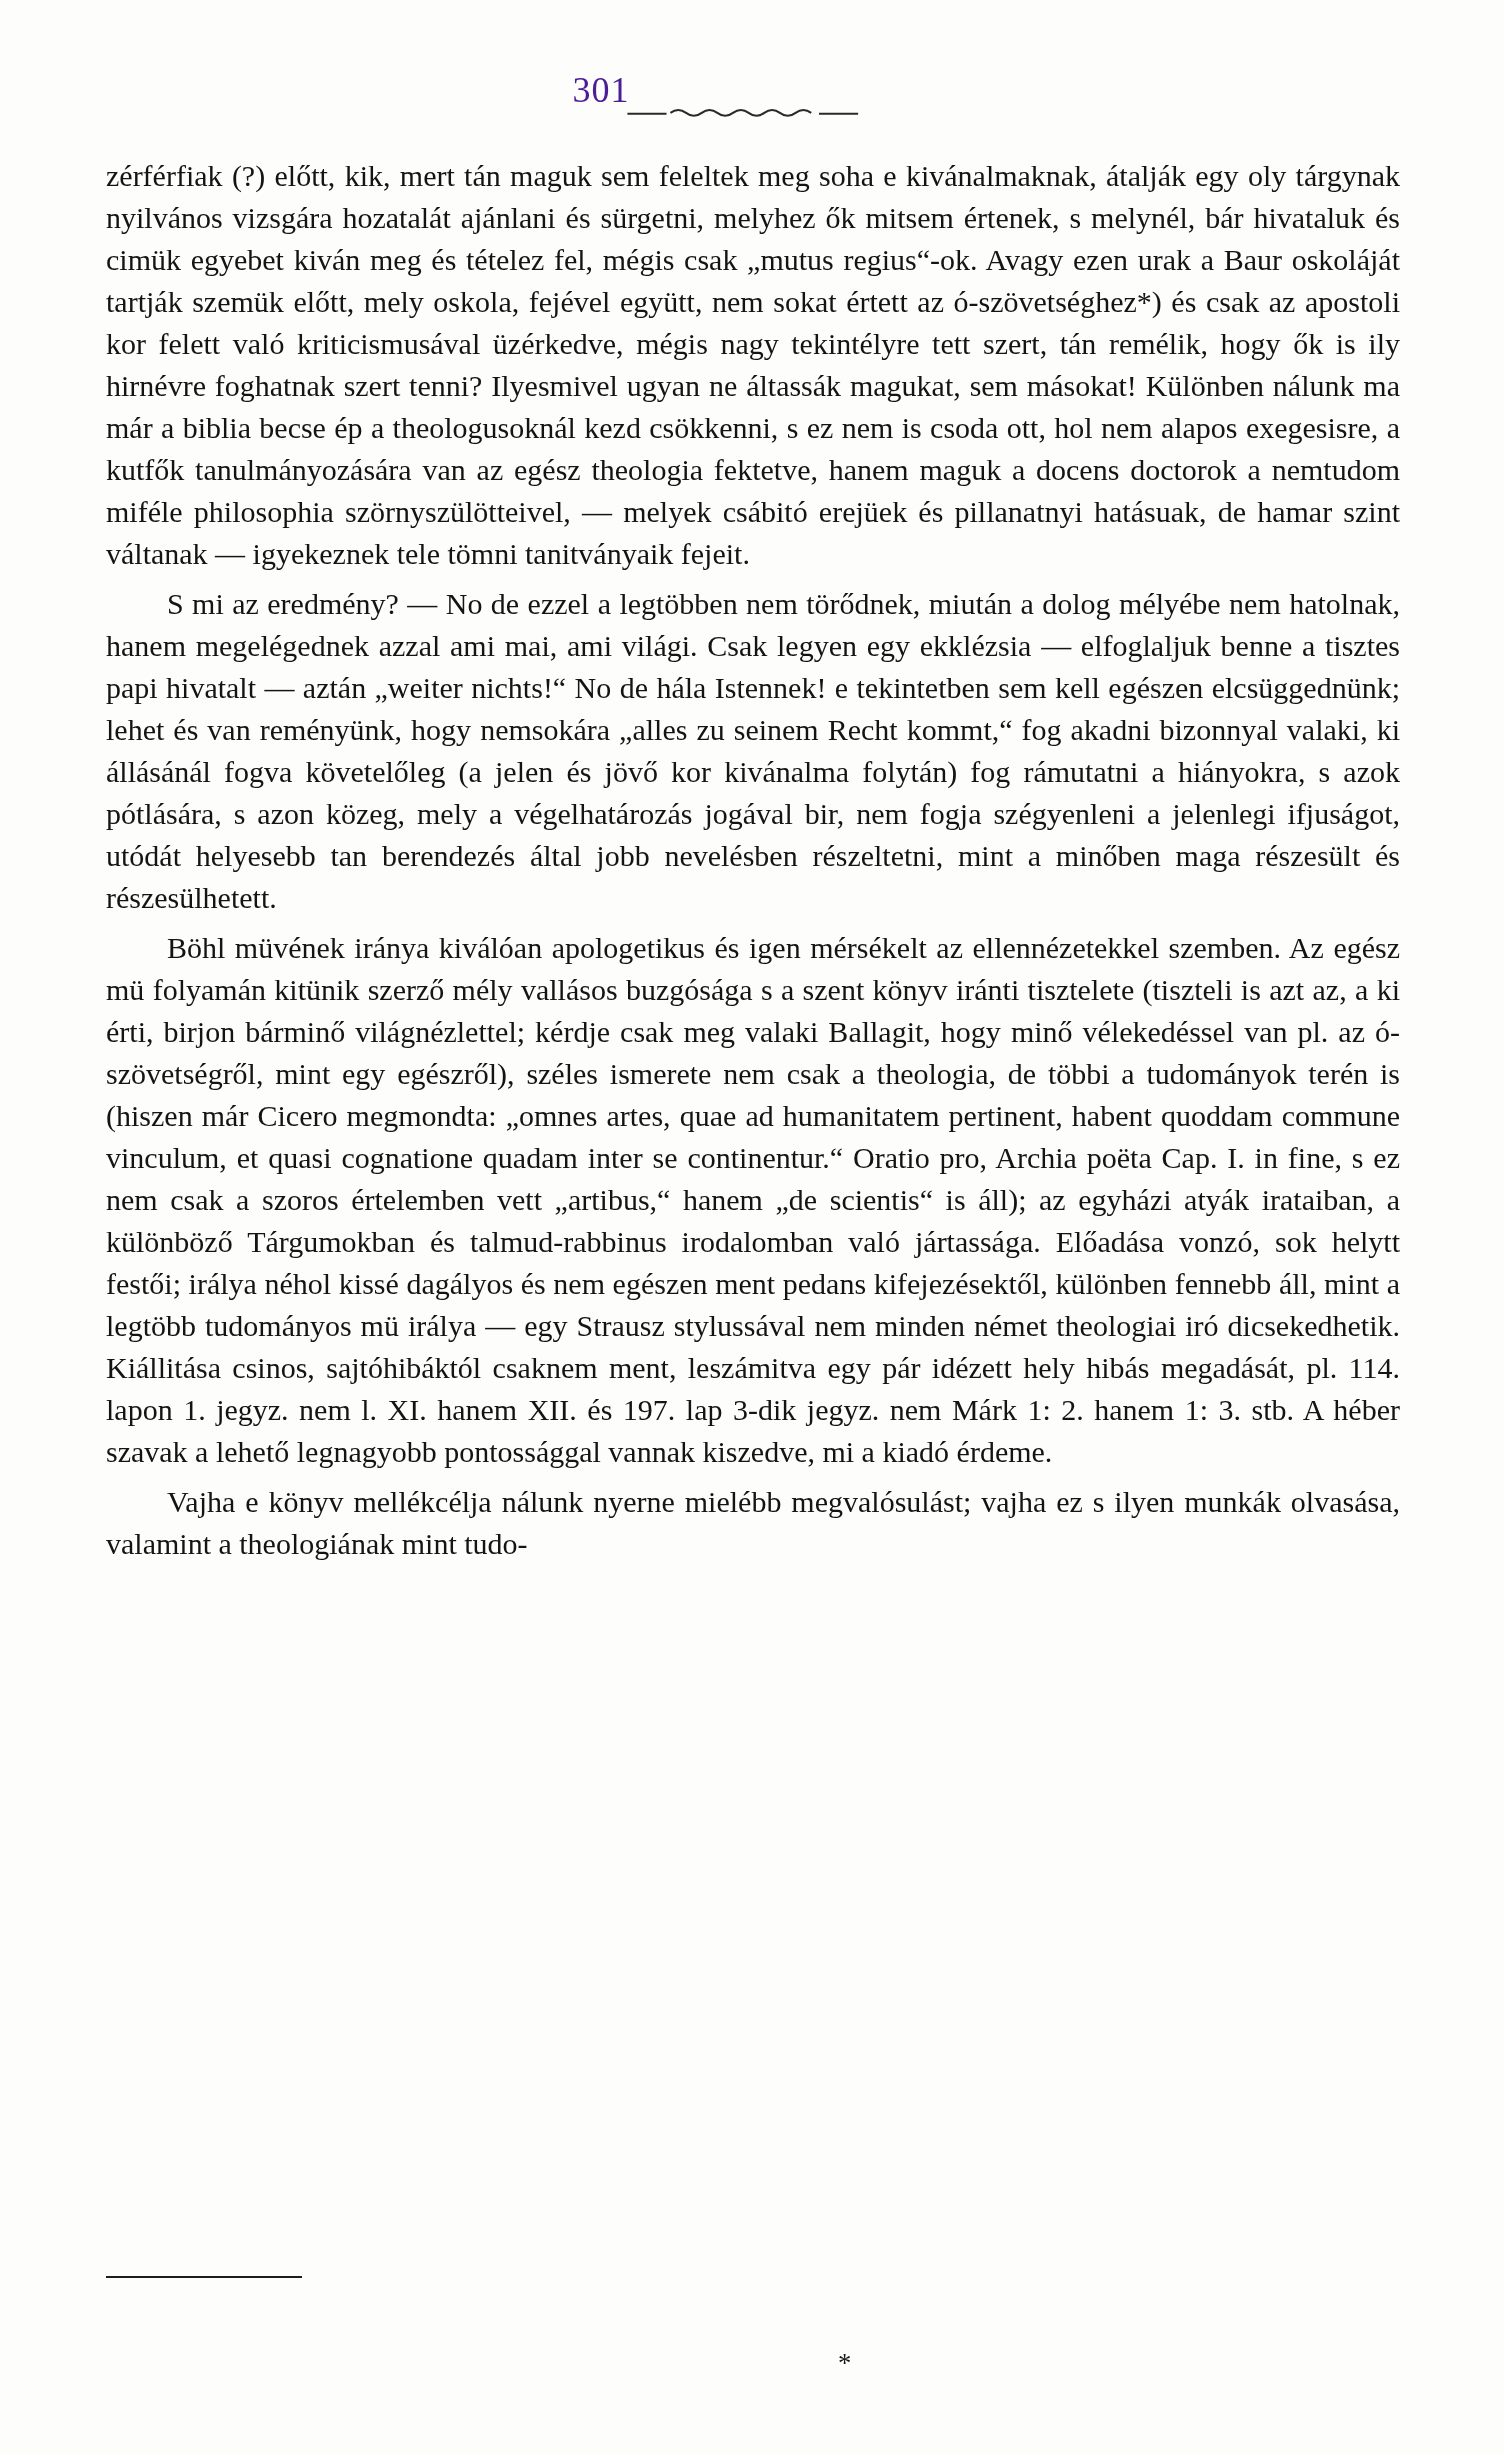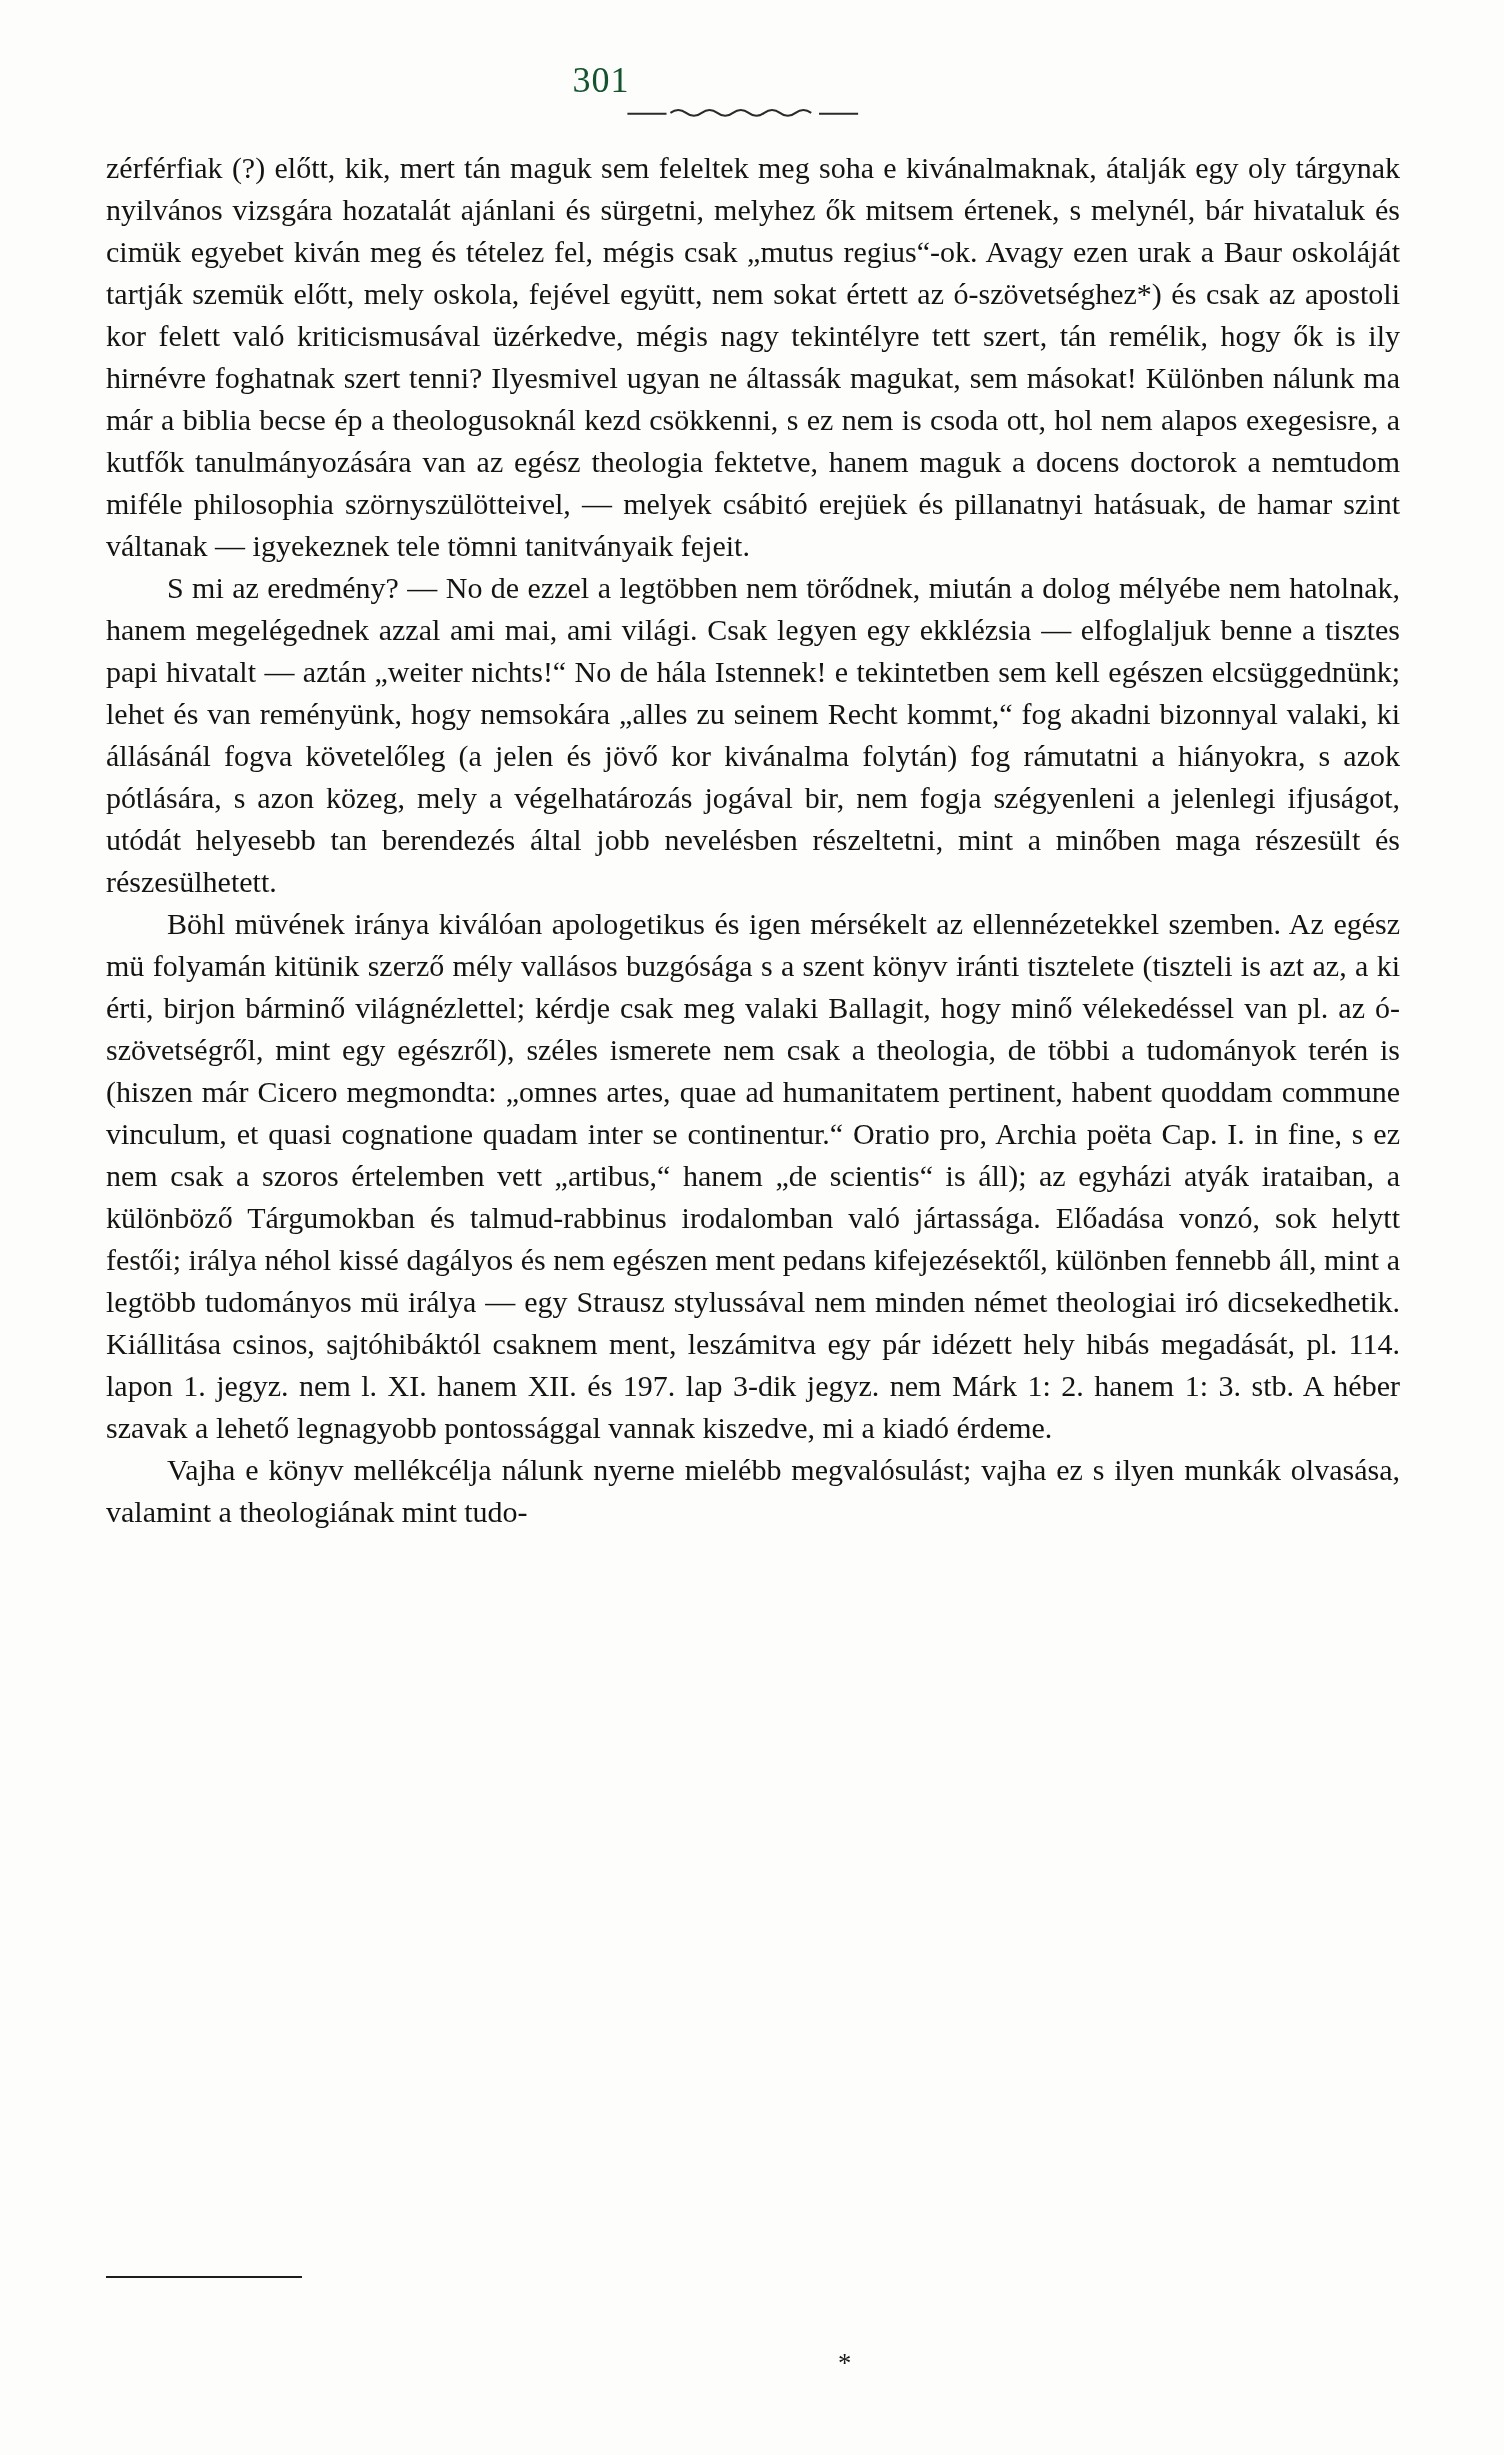--- a/index.html
+++ b/index.html
@@ -18,46 +18,46 @@
   .page {
     position: absolute;
     left: 0;
     top: 0;
     width: 1505px;
     height: 2455px;
     background: #fdfdfb;
   }
   .page-number {
     position: absolute;
-    top: 59px;
+    top: 69px;
     left: 0;
     width: 1202px;
     text-align: center;
     font-size: 36px;
     letter-spacing: 1px;
     font-family: "Liberation Serif", serif;
-    color: #14532d;
+    color: #4c1d95;
   }
   .header-rule {
     position: absolute;
     top: 106px;
     left: 627px;
     width: 255px;
     height: 13.7px;
   }
   .header-rule svg { display: block; }
 
   .body-col {
     position: absolute;
     left: 106px;
     top: 147px;
     width: 1294px;
   }
   p.para {
-    margin: 0 0 0 0;
+    margin: 8px 0 0 0;
     text-align: justify;
     text-justify: inter-word;
     font-size: 30px;
     line-height: 42px;
     color: #141414;
     hyphens: manual;
   }
   p.para.indent {
     text-indent: 61px;
   }

